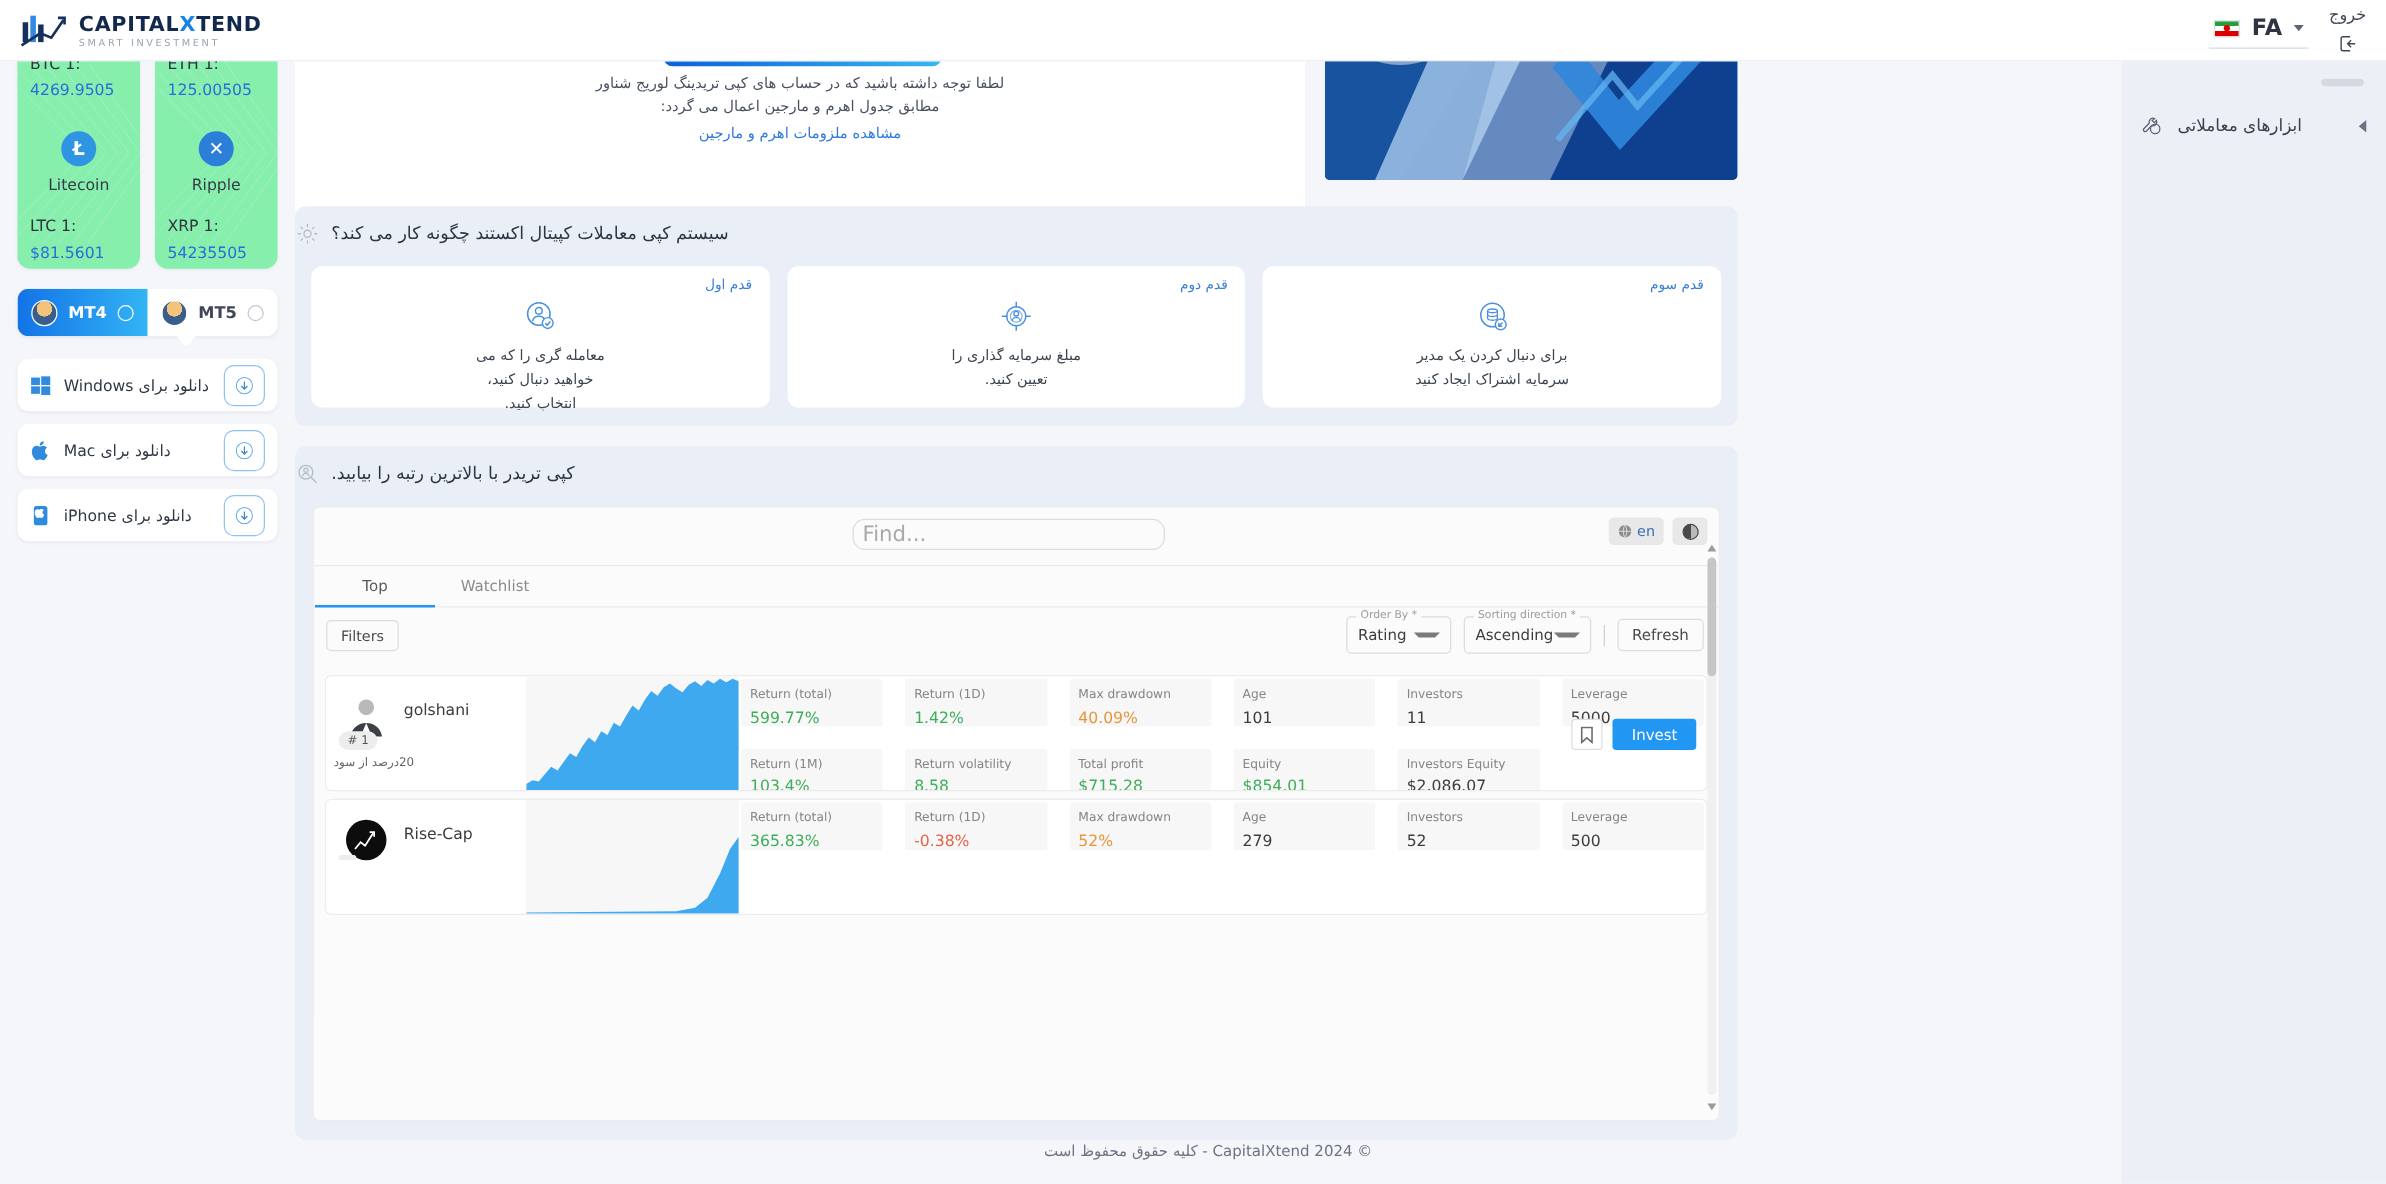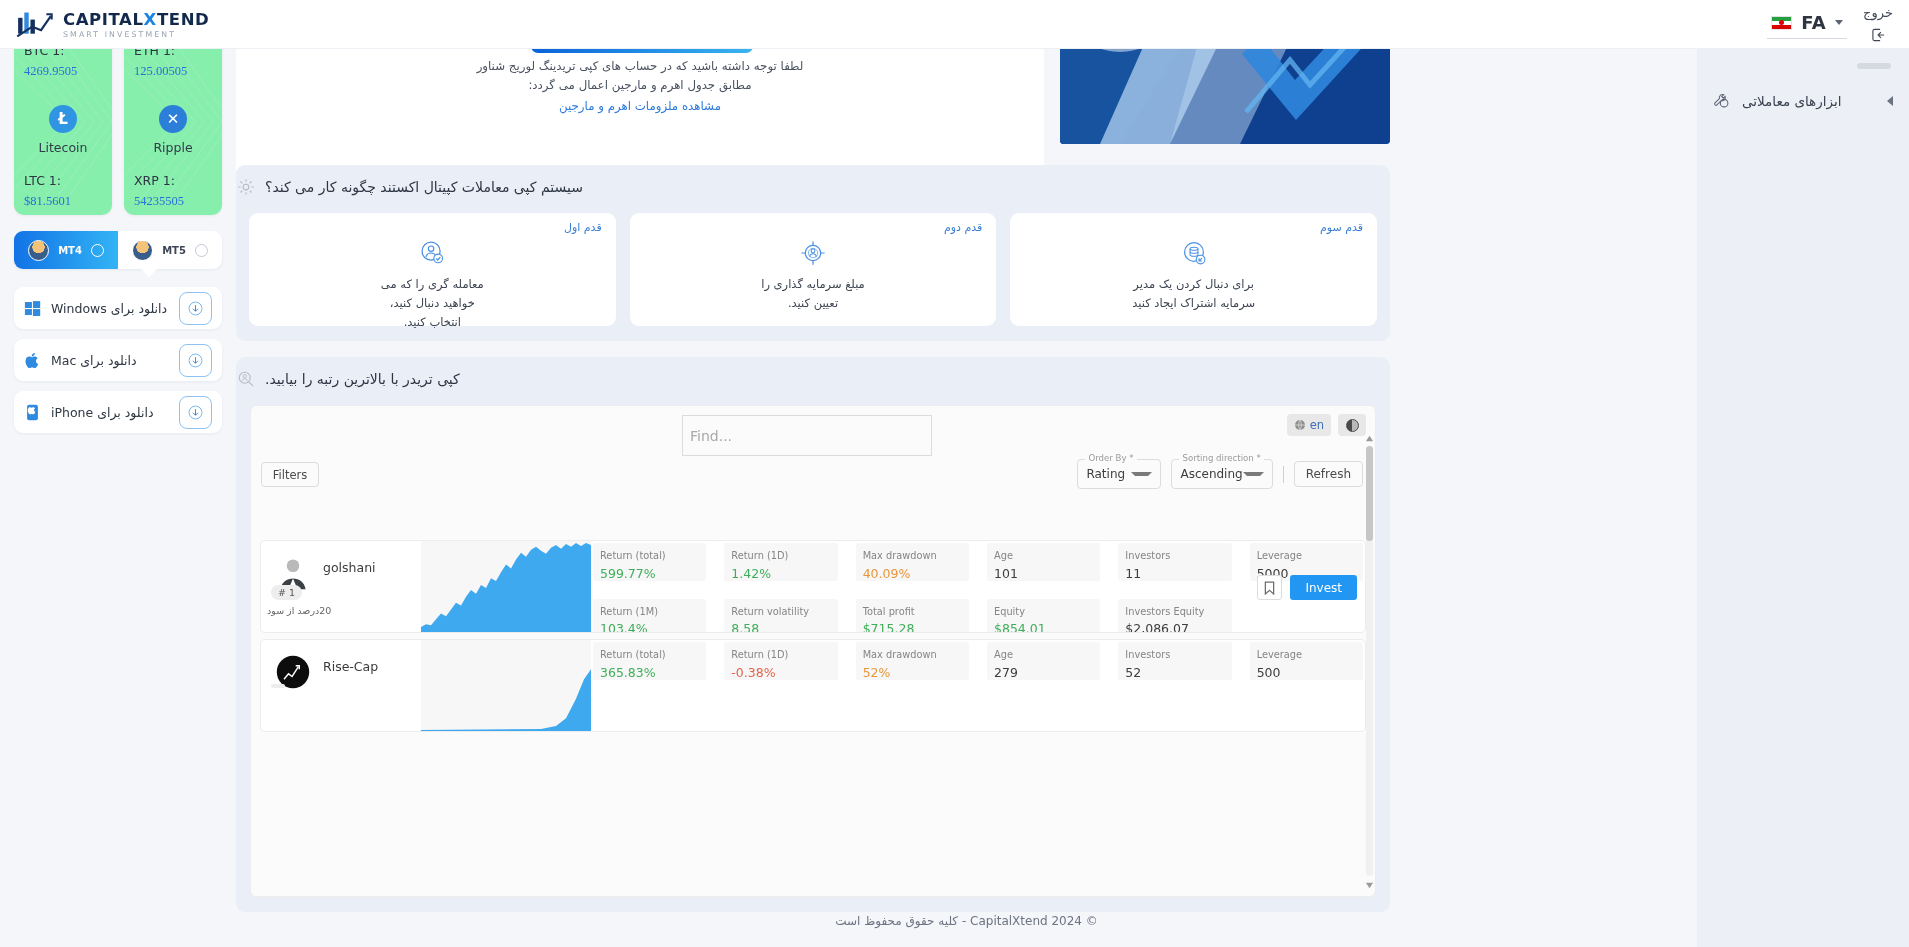--- a/index.html
+++ b/index.html
@@ -80,37 +80,37 @@
   .crypto-card {
     flex: 1; background: #86efac; border-radius: 10px;
     padding: 10px 10px 12px; position: relative; overflow: hidden;
     box-shadow: 0 1px 3px rgba(25,40,80,.06);
     height: 182px;
   }
   .crypto-card .wave {
     position:absolute; inset:0; opacity:.5;
   }
   .crypto-pair { position: relative; font-size: 12.5px; color: #2e3440; text-align: left; direction:ltr; }
-  .crypto-price { position: relative; font-size: 12.5px; color: #2b6ed9; text-align: left; direction:ltr; margin-top: 6px; font-family: Liberation Serif, serif; }
+  .crypto-price { position: relative; font-size: 12.5px; color: #2b6ed9; text-align: left; direction:ltr; margin-top: 6px; }
   .crypto-mid { position: relative; text-align: center; margin-top: 26px; }
   .coin-bubble {
     width: 28px; height: 28px; border-radius: 50%; margin: 0 auto 7px;
     display: flex; align-items: center; justify-content: center;
     color: #fff; font-size: 15px; font-weight: 700;
   }
   .coin-name { font-size: 12.5px; color: #333b48; }
 
   .platform-toggle {
     margin-top: 16px; height: 38px; background: #fff; border-radius: 9px;
     display: flex; overflow: hidden; box-shadow: 0 1px 3px rgba(25,40,80,.07);
     position: relative;
   }
   .plat {
     flex: 1; display: flex; align-items: center; justify-content: center; gap: 9px;
-    font-size: 10px; cursor: pointer; flex-direction: row-reverse;
+    font-size: 13px; cursor: pointer; flex-direction: row-reverse;
   }
   .plat.active { background: linear-gradient(90deg,#1273e6 0%,#33b4f5 100%); color: #fff; }
   .plat-radio { width: 13px; height: 13px; border-radius: 50%; border: 1.6px solid #c2c8d2; }
   .plat.active .plat-radio { border-color: #fff; }
   .plat-badge { width: 21px; height: 21px; border-radius: 50%;
      background: radial-gradient(circle at 50% 32%, #f3c37a 0 38%, #3a5e8c 39% 100%);
      border: 1.5px solid #fff; }
   .plat-label { font-weight: 600; }
   .plat.active .plat-label { color: #fff; }
   .plat:not(.active) .plat-label { color: #3f4756; }
@@ -183,23 +183,23 @@
 
   
   #traders-section { top: 308px; height: 555px; }
   .traders-inner {
     position: absolute; left: 14px; top: 48px; width: 1126px; height: 492px;
     background: #fbfbfb; border-radius: 6px; border: 1px solid #ececec;
     overflow: hidden;
   }
   .ti-toprow { position: relative; height: 46px; }
   .find-input {
-    position: absolute; left: 431px; top: 9px; width: 250px; height: 41px;
-    border: 1px solid #dcdcdc; border-radius: 0; background: #fbfbfb;
-    font-size: 14px; color: #333; padding: 0 7px; direction: ltr;
+    position: absolute; left: 431px; top: 9px; width: 250px; height: 25px;
+    border: 1px solid #dcdcdc; border-radius: 10px; background: #fbfbfb;
+    font-size: 17px; color: #333; padding: 0 7px; direction: ltr;
     font-family: "DejaVu Sans", "Liberation Sans", sans-serif;
   }
   .find-input::placeholder { color: #a9a9a9; }
   .mini-btns { position:absolute; right: 9px; top: 8px; display:flex; gap:7px; }
   .mini-btn {
     height: 22px; min-width: 28px; padding: 0 7px; background:#e8e8e8;
     border-radius: 4px; display:flex; align-items:center; justify-content:center;
     gap: 4px; cursor: pointer; direction: ltr;
   }
   .mini-btn span { font-size: 11.5px; color: #3c6fb5; }
@@ -580,20 +580,28 @@
           <div class="mini-btn">
             <svg class="globe-ic" viewBox="0 0 16 16">
               <circle cx="8" cy="8" r="6.6" fill="#8d8d8d"></circle>
               <path d="M1.4 8h13.2M8 1.4c2.4 2.6 2.4 10.6 0 13.2M8 1.4C5.6 4 5.6 12 8 14.6" fill="none" stroke="#e8e8e8" stroke-width=".9"></path>
             </svg>
             <span>en</span>
           </div>
         </div>
       </div>
 
+      <div class="ti-tabs">
+        <div class="ti-tab active">
+          <span>Top</span>
+        </div>
+        <div class="ti-tab">
+          <span>Watchlist</span>
+        </div>
+      </div>
 
       <div class="ti-controls">
         <div class="filters-btn">
           <span>Filters</span>
         </div>
         <div class="ctrl-right">
           <div class="ff">
             <span class="ff-label">Order By *</span>
             <span class="ff-val">Rating</span>
             <span class="ff-caret"></span>

